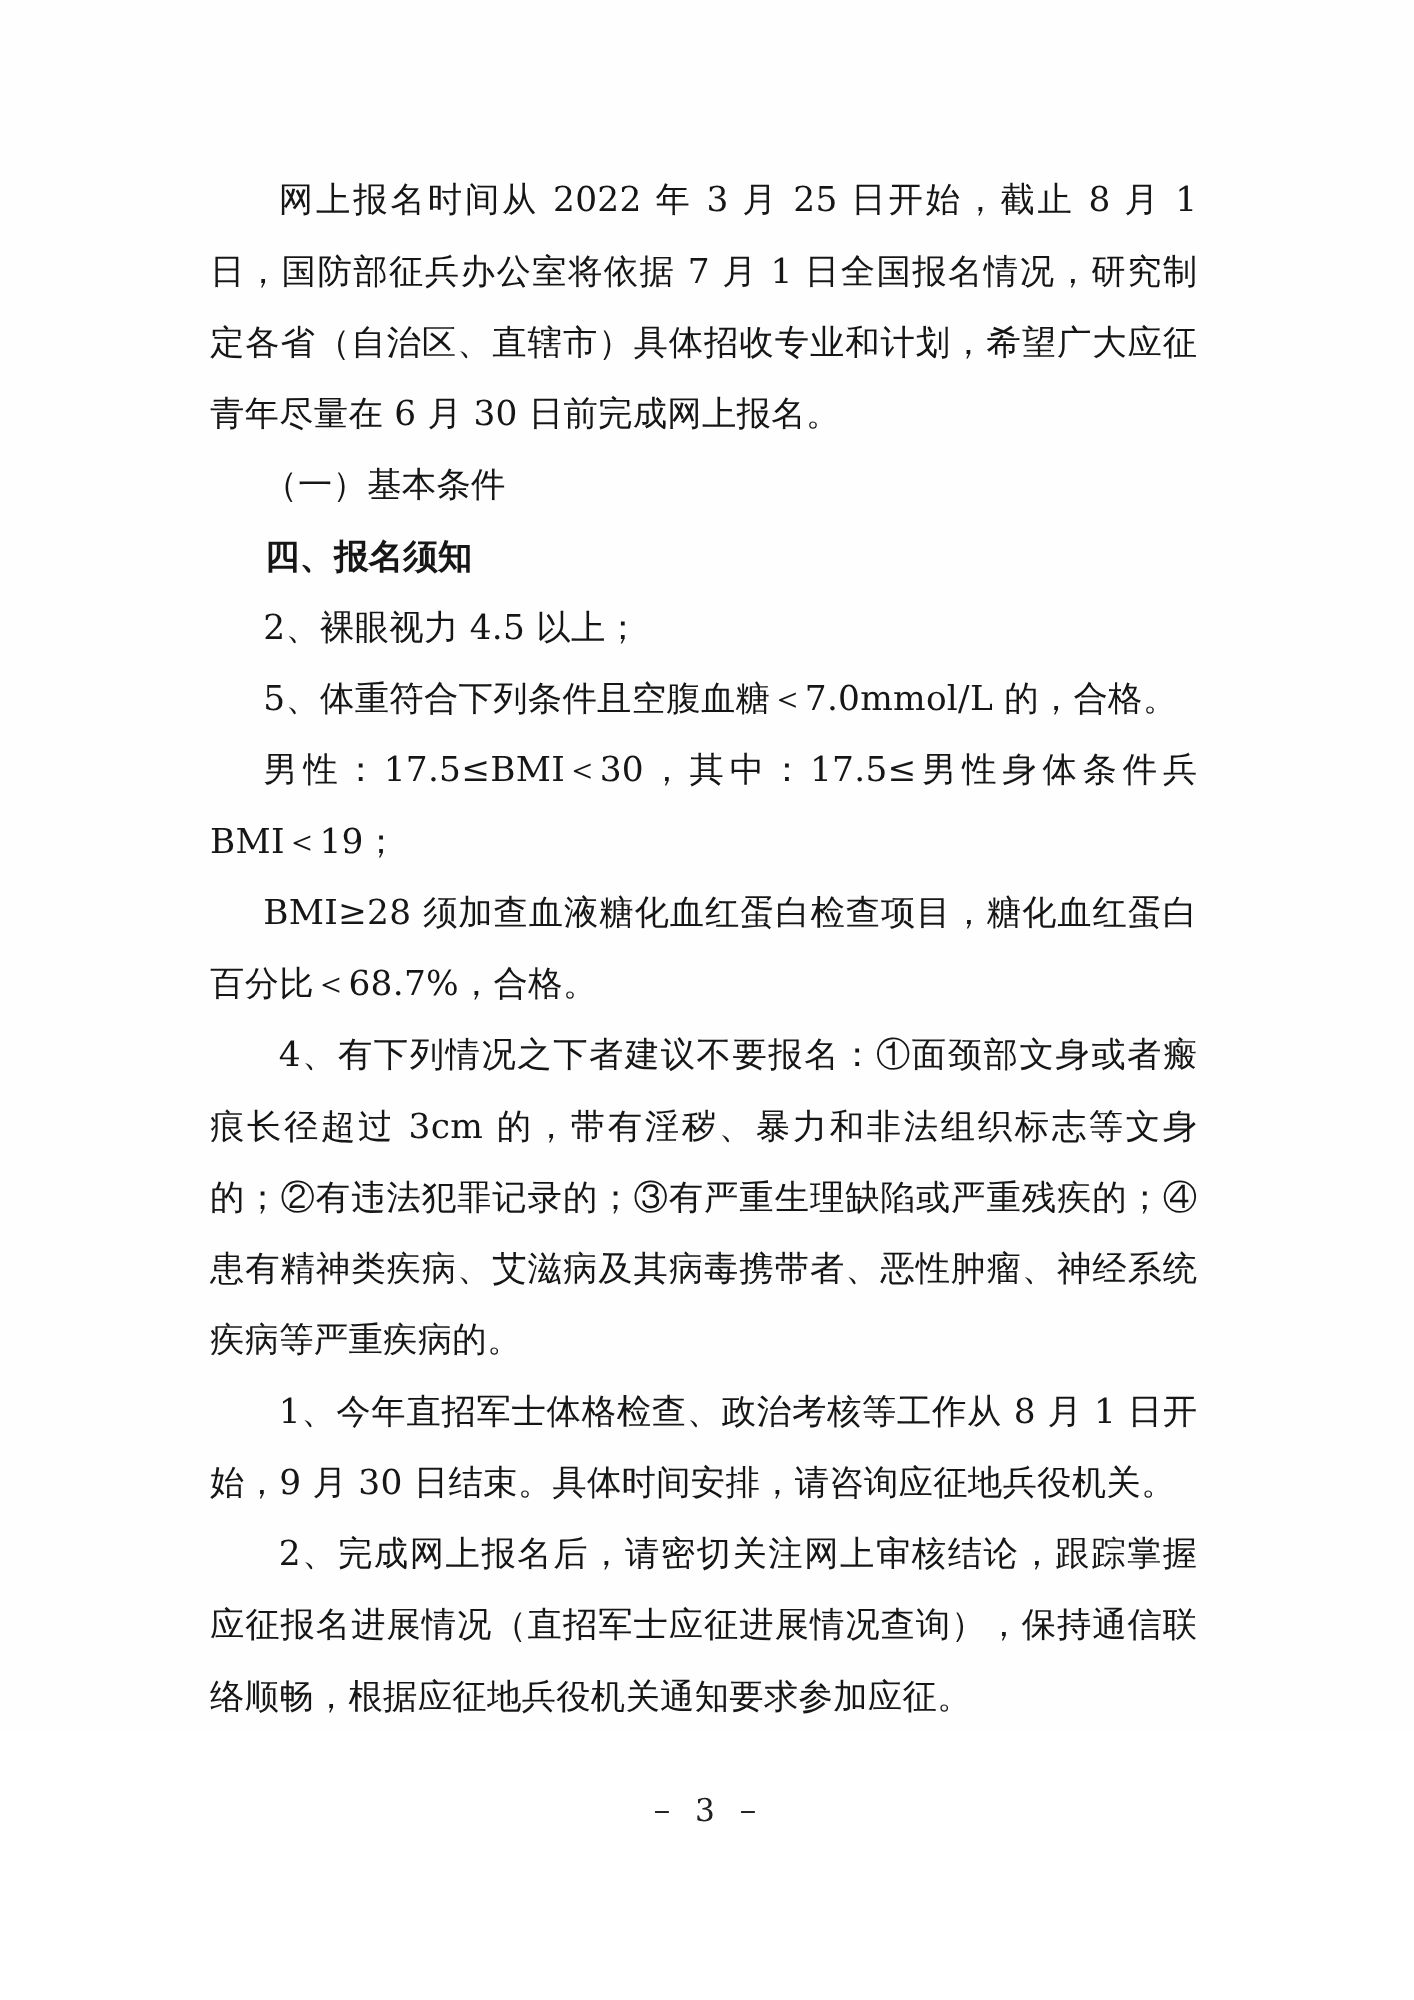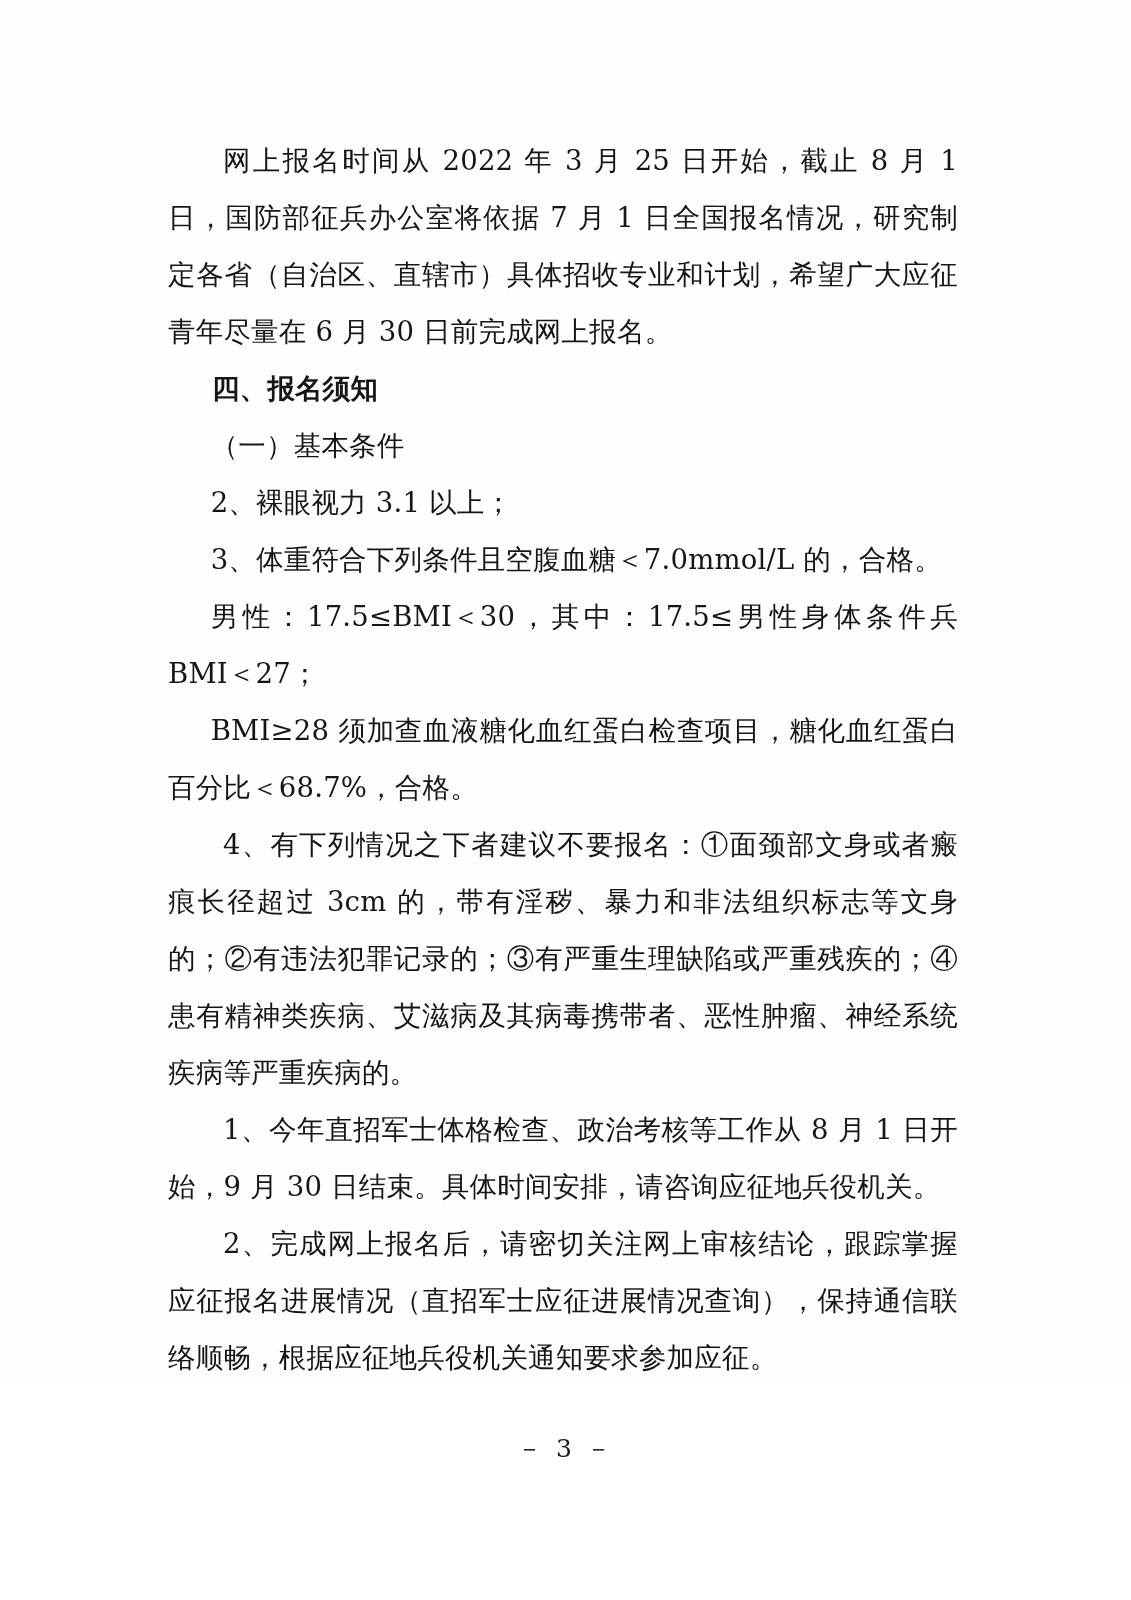--- a/index.html
+++ b/index.html
@@ -64,30 +64,30 @@
   }
 </style>
 </head>
 <body>
 
 <div class="page">
   <div class="body-area">
 
     <p class="para indent">网上报名时间从 2022 年 3 月 25 日开始，截止 8 月 1 日，国防部征兵办公室将依据 7 月 1 日全国报名情况，研究制定各省（自治区、直辖市）具体招收专业和计划，希望广大应征青年尽量在 6 月 30 日前完成网上报名。</p>
 
+    <p class="para indent-one">（一）基本条件</p>
+
     <p class="para heading">四、报名须知</p>
 
-    <p class="para indent-one">（一）基本条件</p>
 
+    <p class="para indent-one">2、裸眼视力 4.5 以上；</p>
 
-    <p class="para indent-one">2、裸眼视力 3.1 以上；</p>
+    <p class="para indent-one">5、体重符合下列条件且空腹血糖＜7.0mmol/L 的，合格。</p>
 
-    <p class="para indent-one">3、体重符合下列条件且空腹血糖＜7.0mmol/L 的，合格。</p>
-
-    <p class="para indent-one">男性：17.5≤BMI＜30，其中：17.5≤男性身体条件兵 BMI＜27；</p>
+    <p class="para indent-one">男性：17.5≤BMI＜30，其中：17.5≤男性身体条件兵 BMI＜19；</p>
 
     <p class="para indent-one">BMI≥28 须加查血液糖化血红蛋白检查项目，糖化血红蛋白百分比＜68.7%，合格。</p>
 
     <p class="para indent">4、有下列情况之下者建议不要报名：①面颈部文身或者瘢痕长径超过 3cm 的，带有淫秽、暴力和非法组织标志等文身的；②有违法犯罪记录的；③有严重生理缺陷或严重残疾的；④患有精神类疾病、艾滋病及其病毒携带者、恶性肿瘤、神经系统疾病等严重疾病的。</p>
 
 
 
     <p class="para indent">1、今年直招军士体格检查、政治考核等工作从 8 月 1 日开始，9 月 30 日结束。具体时间安排，请咨询应征地兵役机关。</p>
 
     <p class="para indent">2、完成网上报名后，请密切关注网上审核结论，跟踪掌握应征报名进展情况（直招军士应征进展情况查询），保持通信联络顺畅，根据应征地兵役机关通知要求参加应征。</p>

